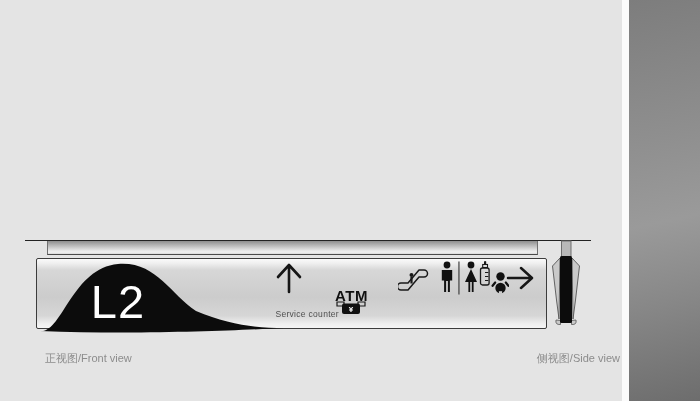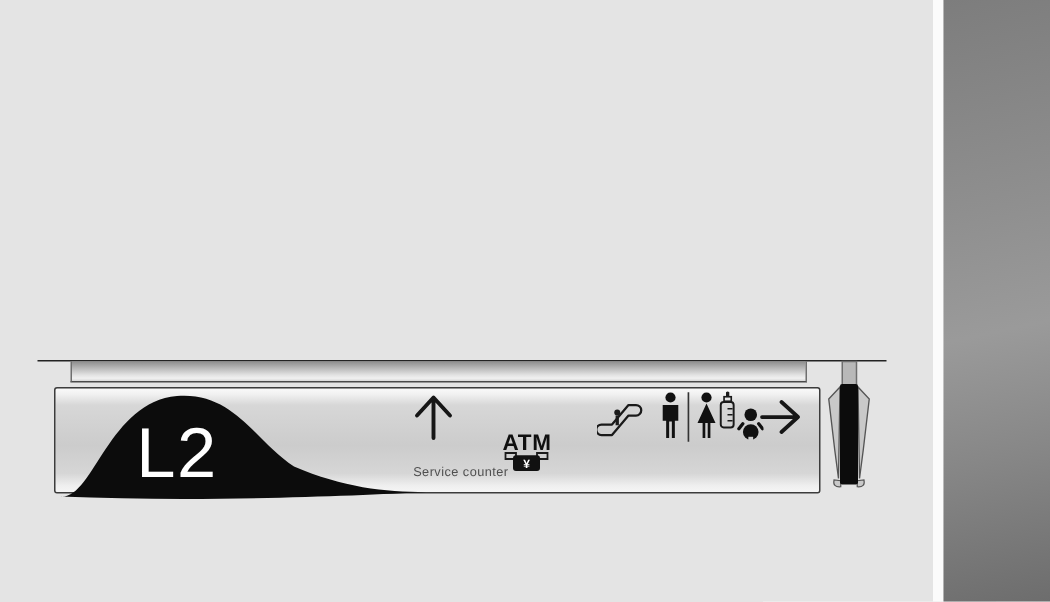--- a/index.html
+++ b/index.html
@@ -103,14 +103,16 @@
 
   <svg class="icon" style="left:546px;top:240px" width="44" height="92" viewBox="0 0 44 92">
     <rect x="15.5" y="1" width="9.5" height="15.5" fill="#b8b8b8" stroke="#6e6e6e" stroke-width="1"></rect>
     <polygon points="14,18 6.5,26 10.5,60 13,79" fill="#c9c9c9" stroke="#555555" stroke-width="0.9"></polygon>
     <polygon points="26,18 33.5,26 29.5,60 27,79" fill="#c9c9c9" stroke="#555555" stroke-width="0.9"></polygon>
     <path d="M10 80 q-1 5 4.5 4.5 l0 -4 Z" fill="#c9c9c9" stroke="#555555" stroke-width="0.8"></path>
     <path d="M30 80 q1 5 -4.5 4.5 l0 -4 Z" fill="#c9c9c9" stroke="#555555" stroke-width="0.8"></path>
     <rect x="14" y="16" width="12" height="67" rx="1.5" fill="#0c0c0c"></rect>
   </svg>
 
+  <div class="caption front">正视图/Front view</div>
+  <div class="caption side">侧视图/Side view</div>
 
 </div>
 
 </body></html>

